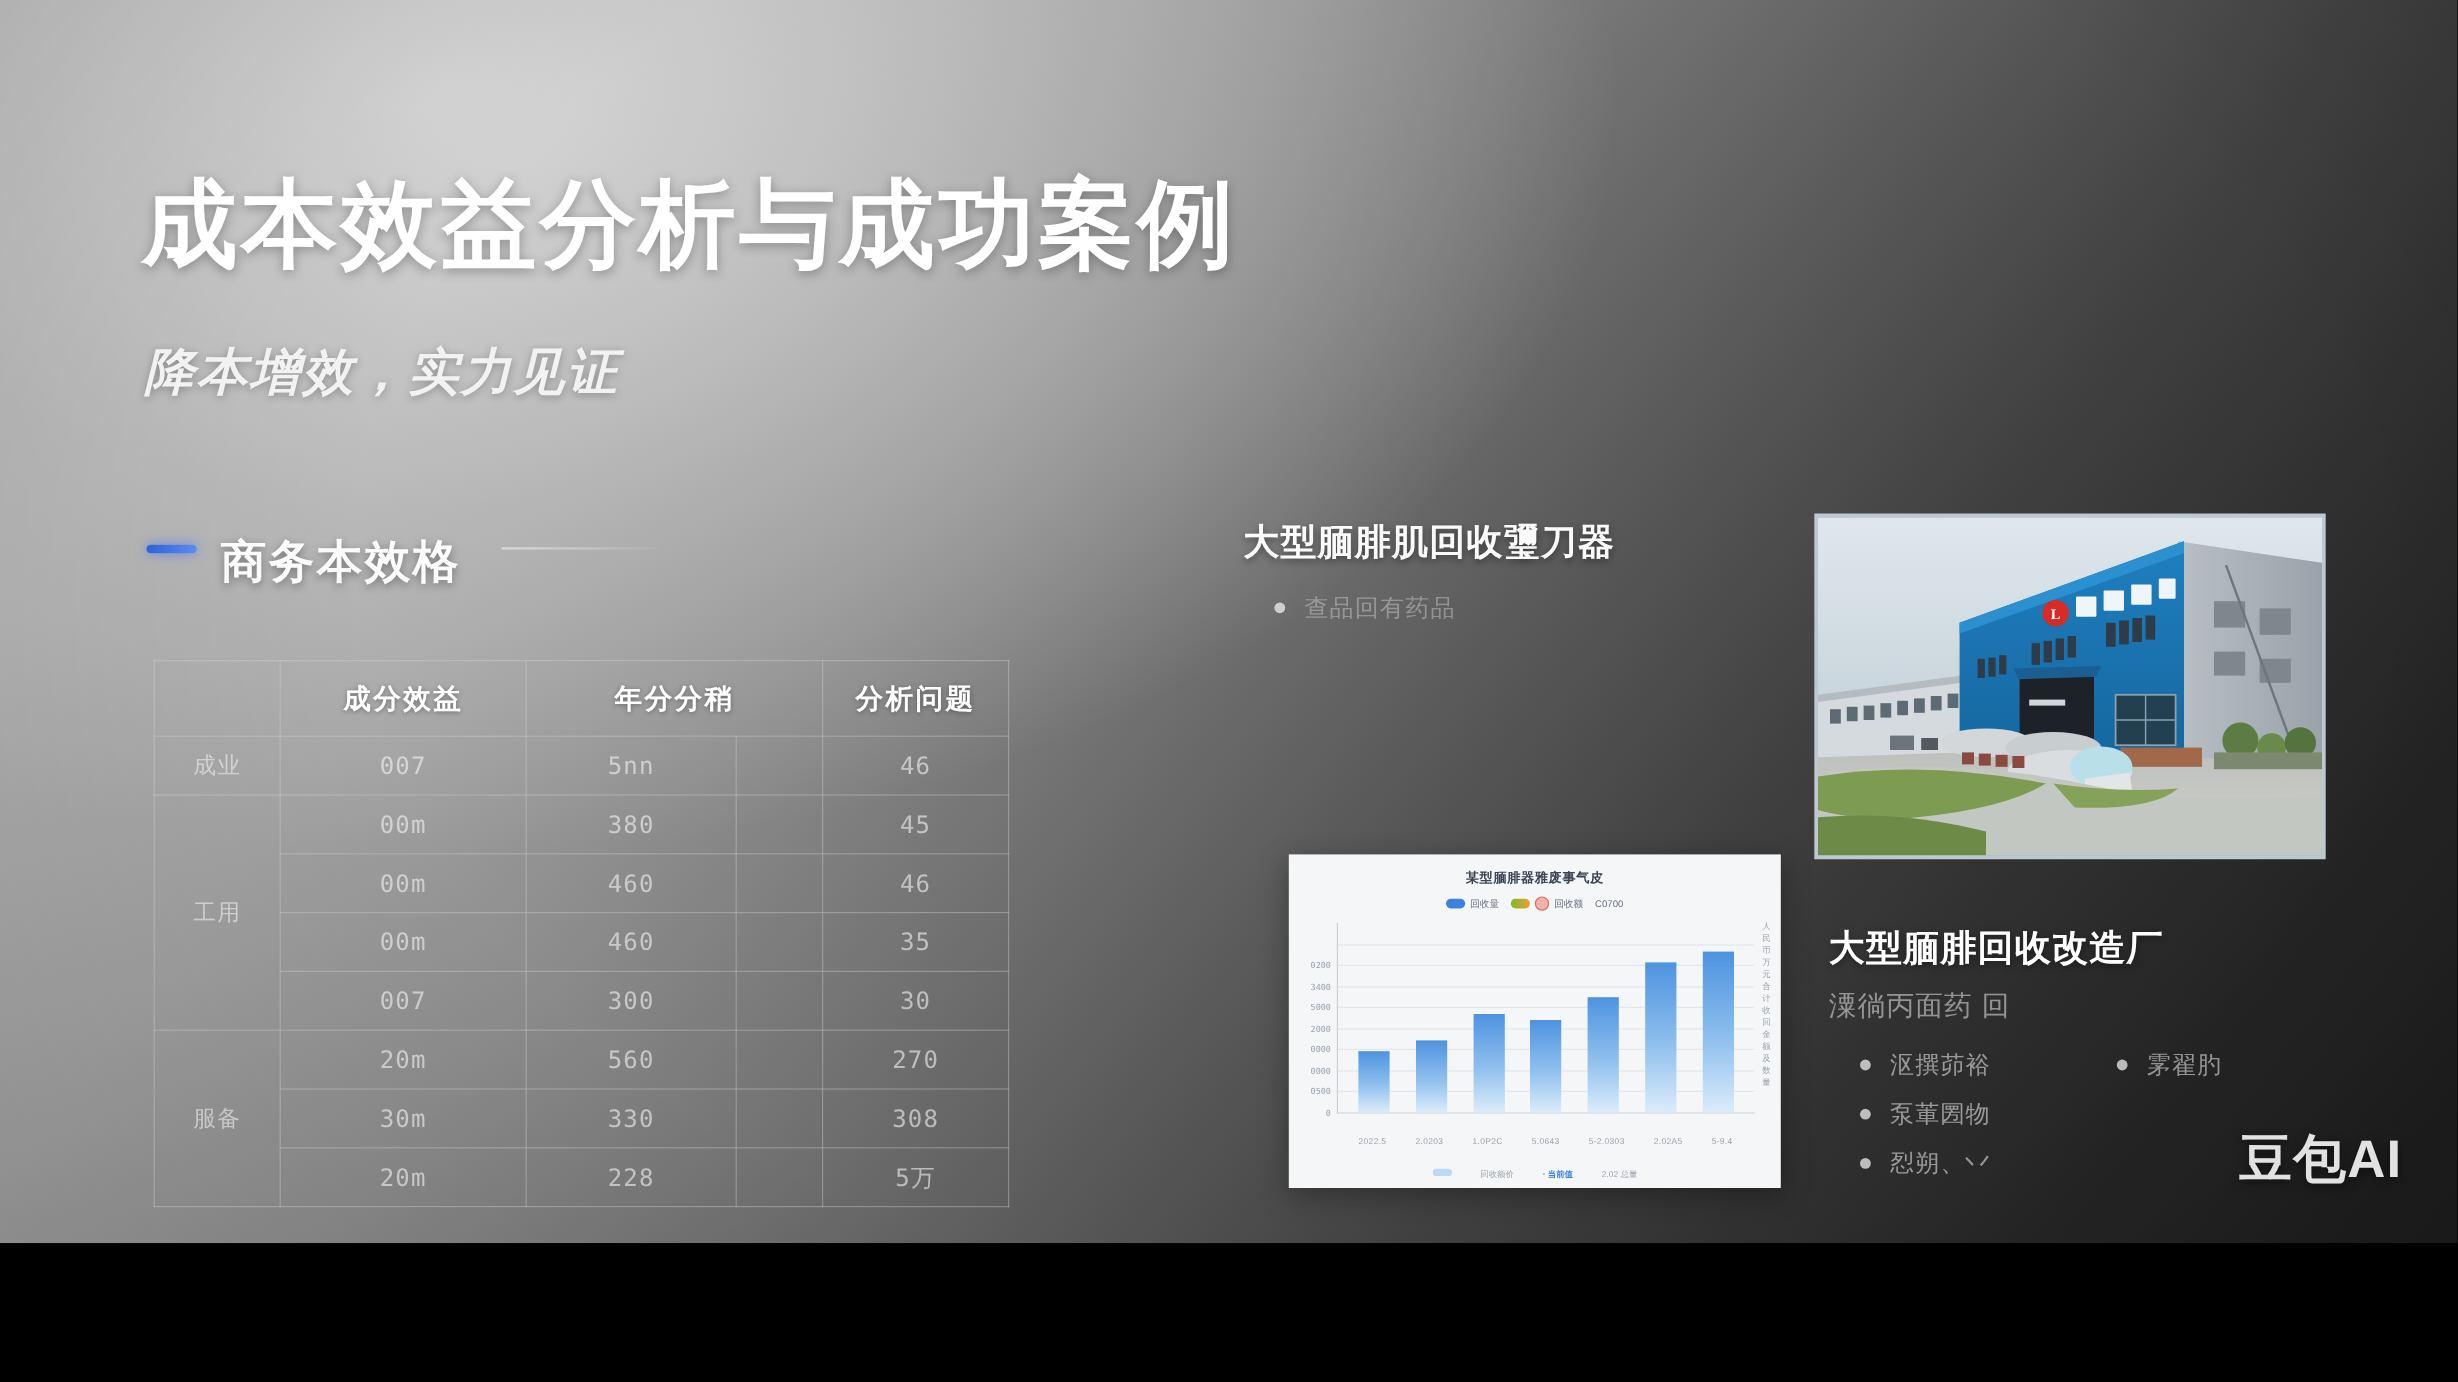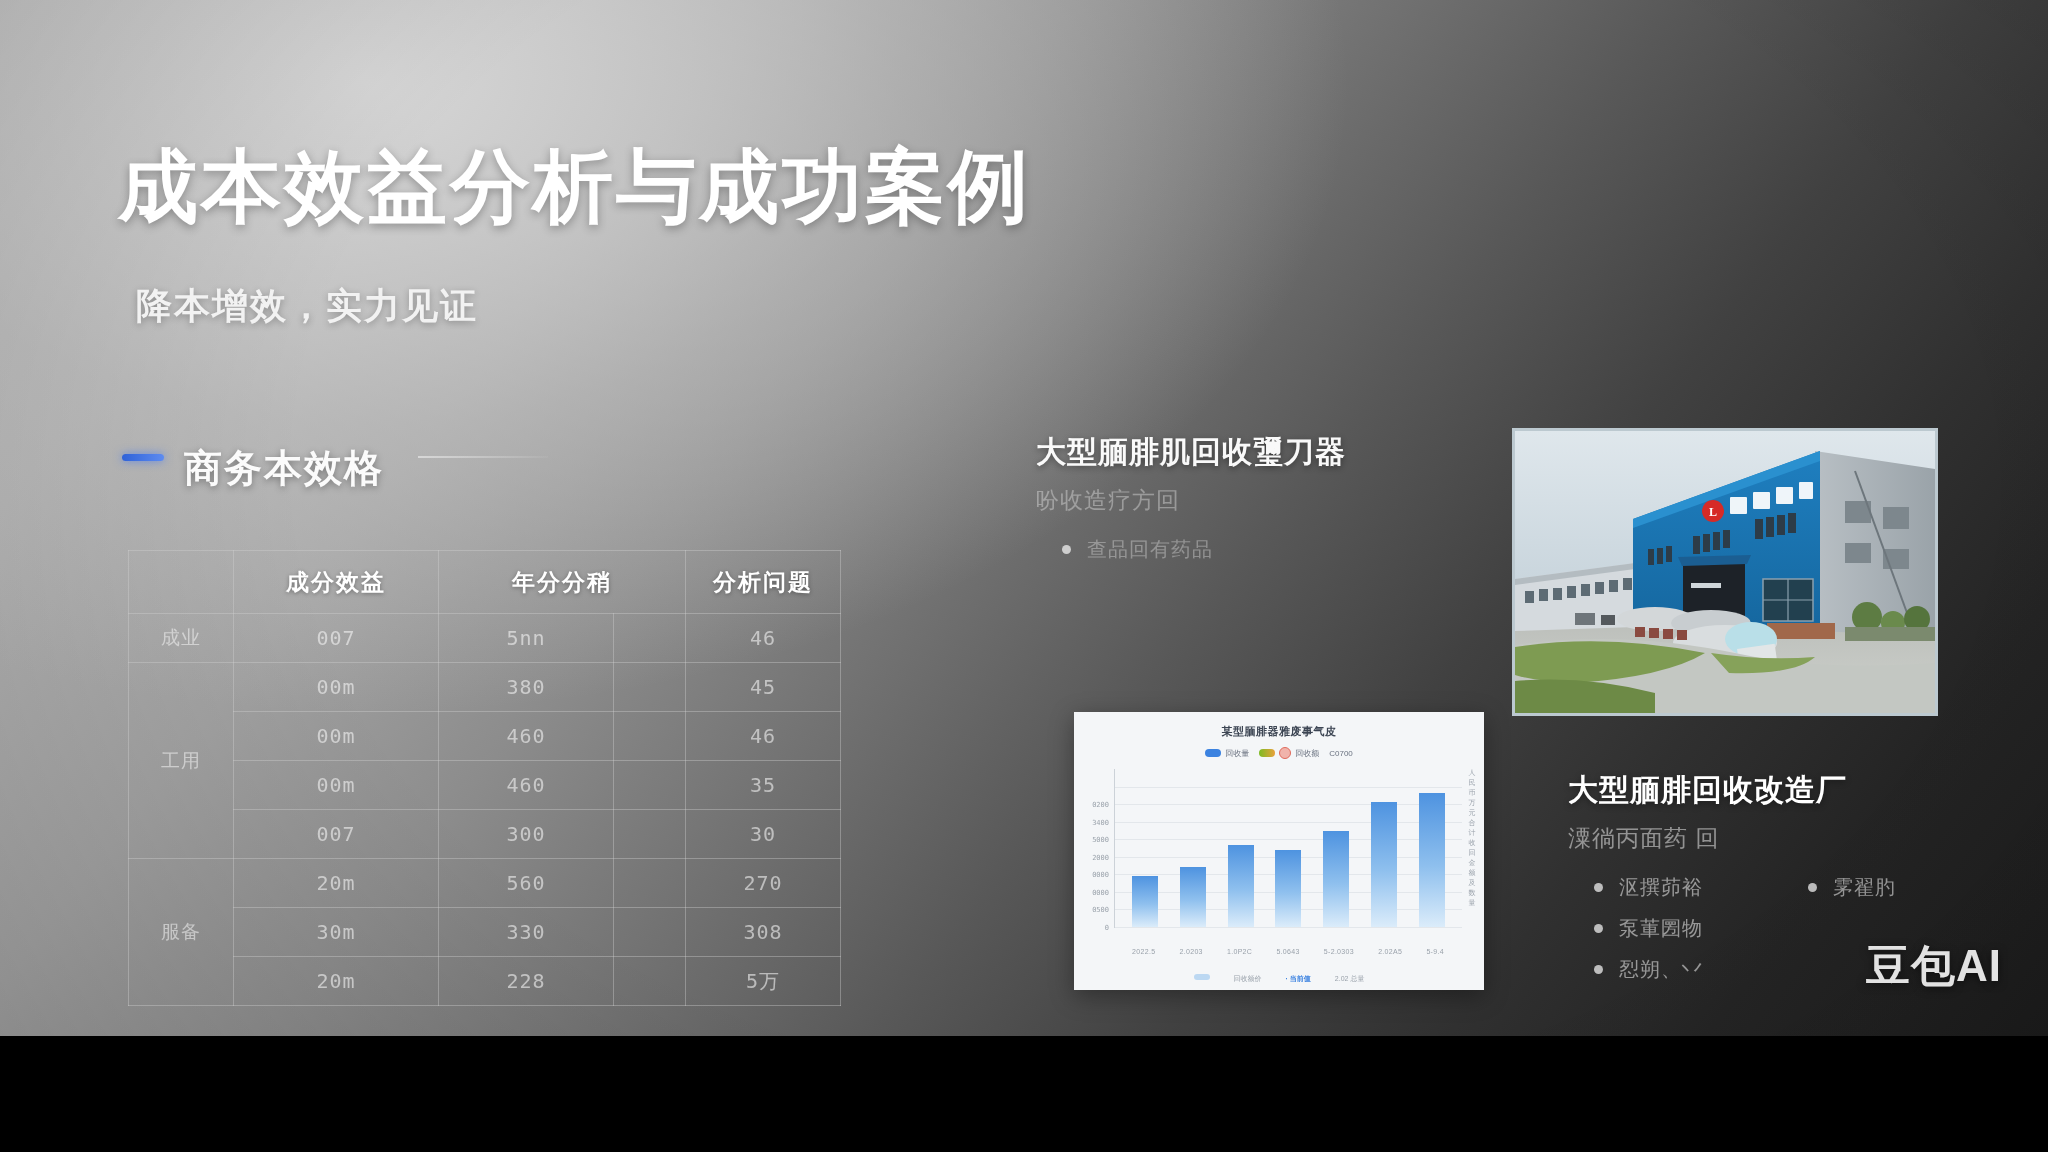--- a/index.html
+++ b/index.html
@@ -42,28 +42,29 @@
     font-family: "Liberation Serif", "DejaVu Serif", serif;
     font-weight: bold;
     font-size: 80px;
     letter-spacing: 3px;
     color: #ffffff;
     text-shadow: 0 3px 10px rgba(0,0,0,0.30);
     white-space: nowrap;
   }
   .subtitle {
     position: absolute;
-    left: 136px;
+    left: 120px;
     top: 282px;
-    font-size: 36px;
+    font-size: 42px;
     font-weight: bold;
     color: #f2f2f2;
     letter-spacing: 2px;
     text-shadow: 0 2px 7px rgba(0,0,0,0.28);
     white-space: nowrap;
+    font-style: italic;
   }
 
   
   .section-head {
     position: absolute;
     left: 122px;
     top: 420px;
     display: flex;
     align-items: center;
     gap: 20px;
@@ -185,21 +186,21 @@
     height: 9px;
     border-radius: 50%;
     background: rgba(245,245,245,0.72);
     flex: none;
     margin-left: 26px;
   }
   .blk-top { left: 1036px; top: 432px; width: 420px; }
   .blk-top .blk-head { color: rgba(255,255,255,0.97); }
   .blk-top .blk-sub  { color: rgba(235,235,235,0.40); }
   .blk-top .bullets li { color: rgba(238,238,238,0.36); }
-  .blk-bottom { left: 1568px; top: 770px; width: 440px; }
+  .blk-bottom { left: 1524px; top: 770px; width: 440px; }
 
   
   .photo {
     position: absolute;
     left: 1512px;
     top: 428px;
     width: 420px;
     height: 282px;
     border: 3px solid rgba(225,225,225,0.45);
     overflow: hidden;
@@ -407,21 +408,20 @@
           <td class="num">228</td>
           <td class="spacer"></td>
           <td class="num">5万</td>
         </tr>
       </tbody>
     </table>
   </div>
 
   <div class="blk blk-top">
     <div class="blk-head">大型腼腓肌回收瓕刀器</div>
-    <div class="blk-sub">吩收造疗方回</div>
     <ul class="bullets">
       <li>
           <span class="dot"></span>
           <span>查品回有药品</span>
         </li>
     </ul>
   </div>
 
   <div class="photo">
     <svg viewBox="0 0 420 282" preserveAspectRatio="none">

